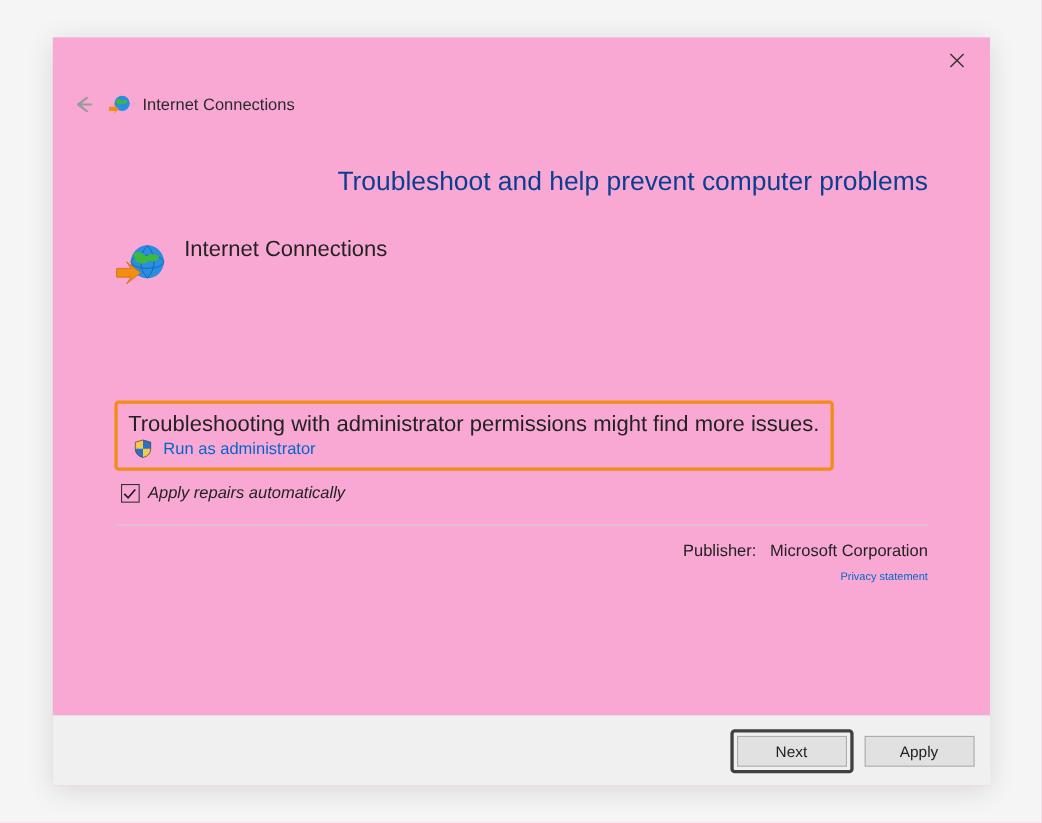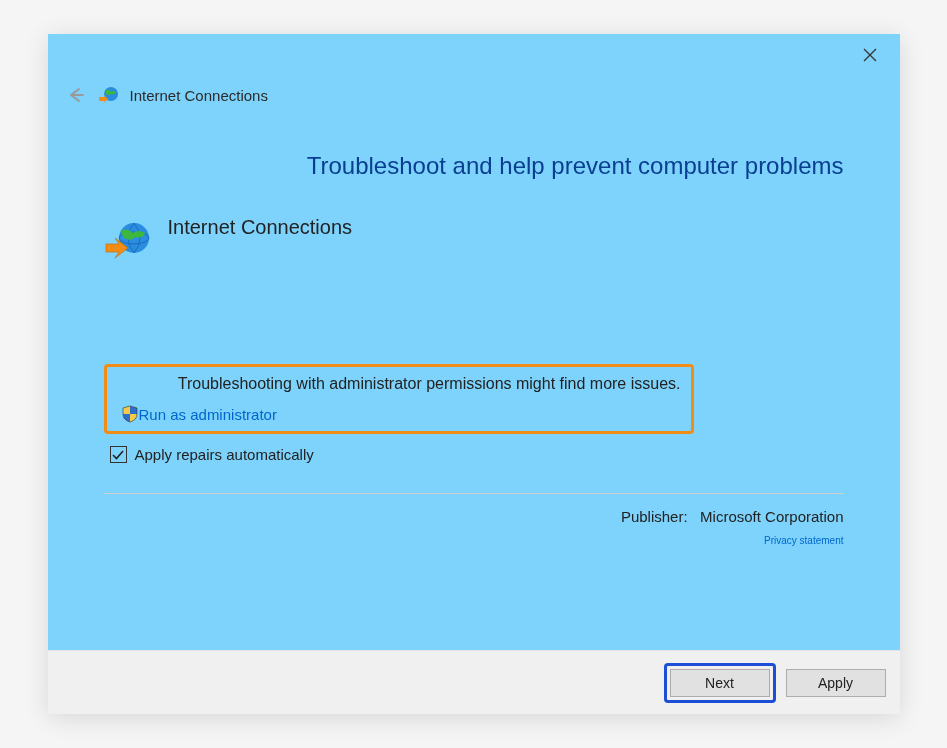--- a/index.html
+++ b/index.html
@@ -12,21 +12,21 @@
       background: #f5f5f5;
       width: 947px;
       height: 748px;
       display: flex;
       align-items: center;
       justify-content: center;
     }
     .window {
       width: 852px;
       height: 680px;
-      background: #7dd3fc;
+      background: #f9a8d4;
       box-shadow: 0 4px 24px rgba(0,0,0,0.12);
       position: relative;
       display: flex;
       flex-direction: column;
     }
     .titlebar {
       height: 42px;
       display: flex;
       justify-content: flex-end;
       align-items: center;
@@ -103,44 +103,46 @@
     }
     .admin-box {
       border: 3px solid #f28c13;
       border-radius: 4px;
       padding: 8px 10px 8px 10px;
       margin-bottom: 12px;
       width: fit-content;
       min-width: 590px;
     }
     .admin-text {
-      font-size: 16px;
-      color: #222;
-      margin-bottom: 12px;
+      font-size: 20px;
+      color: #222;
+      margin-bottom: 1px;
     }
     .admin-link-row {
       display: flex;
       align-items: center;
+      gap: 10px;
       padding-left: 4px;
     }
     .shield-icon {
       width: 18px;
       height: 18px;
     }
     .admin-link {
       color: #0066cc;
       font-size: 15px;
       cursor: pointer;
     }
     .checkbox-row {
       display: flex;
       align-items: center;
       gap: 8px;
       padding-left: 6px;
-      margin-bottom: 30px;
+      margin-bottom: 20px;
+      font-style: italic;
     }
     .checkbox {
       width: 17px;
       height: 17px;
       border: 1.4px solid #333;
       display: flex;
       align-items: center;
       justify-content: center;
       cursor: pointer;
     }
@@ -181,21 +183,21 @@
       border: 1px solid #adadad;
       font-size: 14px;
       color: #222;
       cursor: pointer;
       display: flex;
       align-items: center;
       justify-content: center;
       font-family: inherit;
     }
     .next-highlight {
-      border: 3px solid #1d4ed8;
+      border: 3px solid #404040;
       border-radius: 4px;
       padding: 3px;
     }
   </style>
 </head>
 <body>
 
 <div class="window">
 
   <div class="titlebar">

